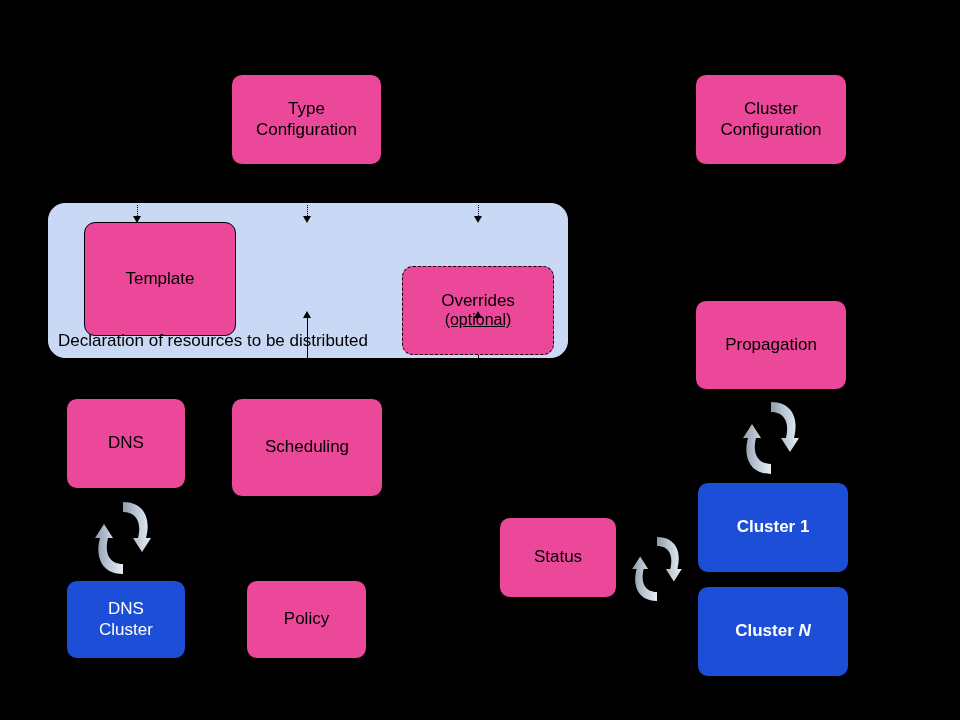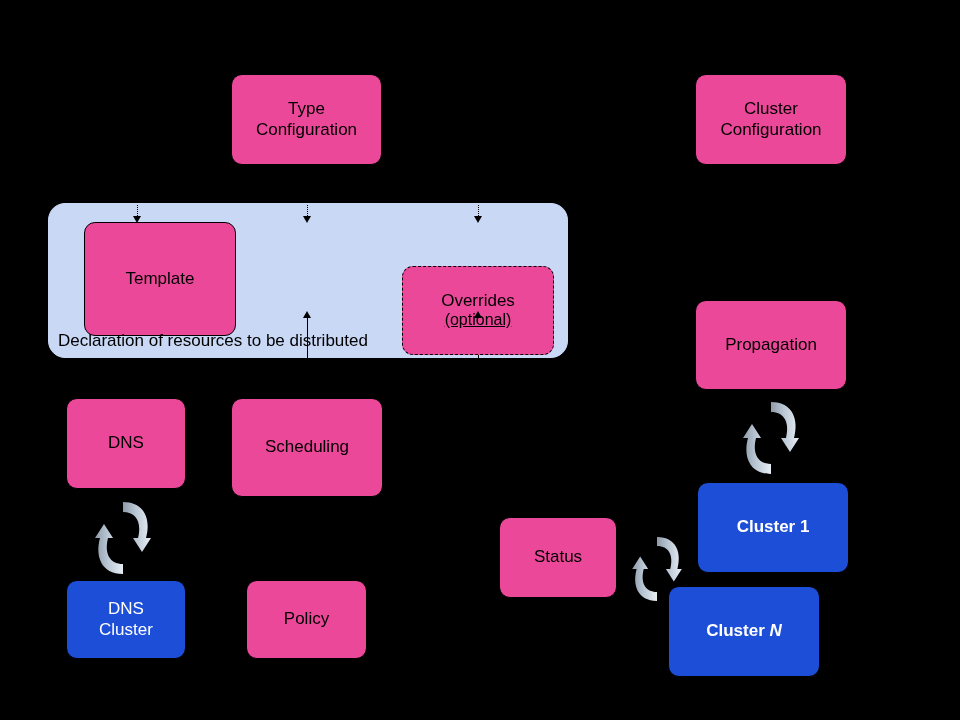--- a/index.html
+++ b/index.html
@@ -244,17 +244,17 @@
       </defs>
       <path d="M35 4 C 57 4, 63 22, 58 40 L 63 40 L 54 54 L 45 40 L 50 40 C 54 24, 48 14, 35 14 Z" fill="url(#gradE)" transform="rotate(180 35 40)"></path>
       <path d="M35 4 C 57 4, 63 22, 58 40 L 63 40 L 54 54 L 45 40 L 50 40 C 54 24, 48 14, 35 14 Z" fill="url(#gradF)"></path>
     </svg>
   </div>
 
   <div class="node blue bold" style="left:697px; top:482px; width:152px; height:91px;">
     <span class="label">Cluster 1</span>
   </div>
 
-  <div class="node blue bold" style="left:668px; top:586px; width:152px; height:91px;">
+  <div class="node blue bold" style="left:697px; top:586px; width:152px; height:91px;">
     <span class="label"><span>Cluster </span><em>N</em></span>
   </div>
 
 </div>
 
 </body></html>

